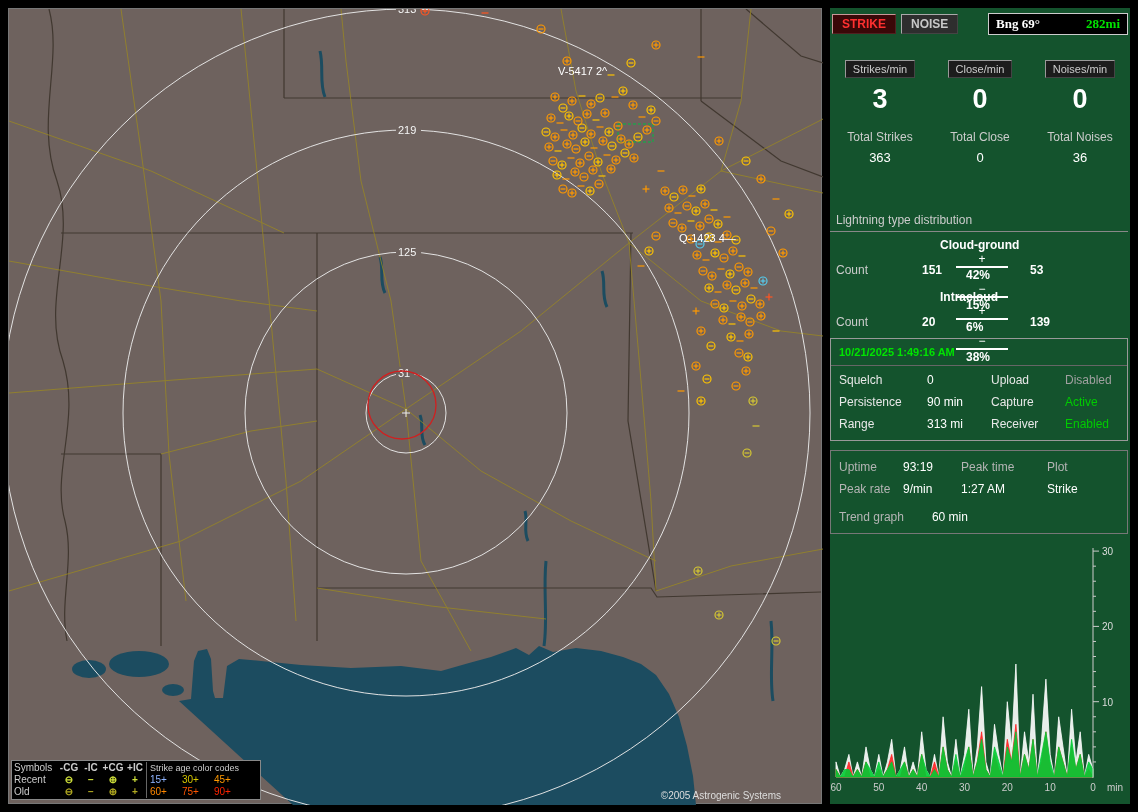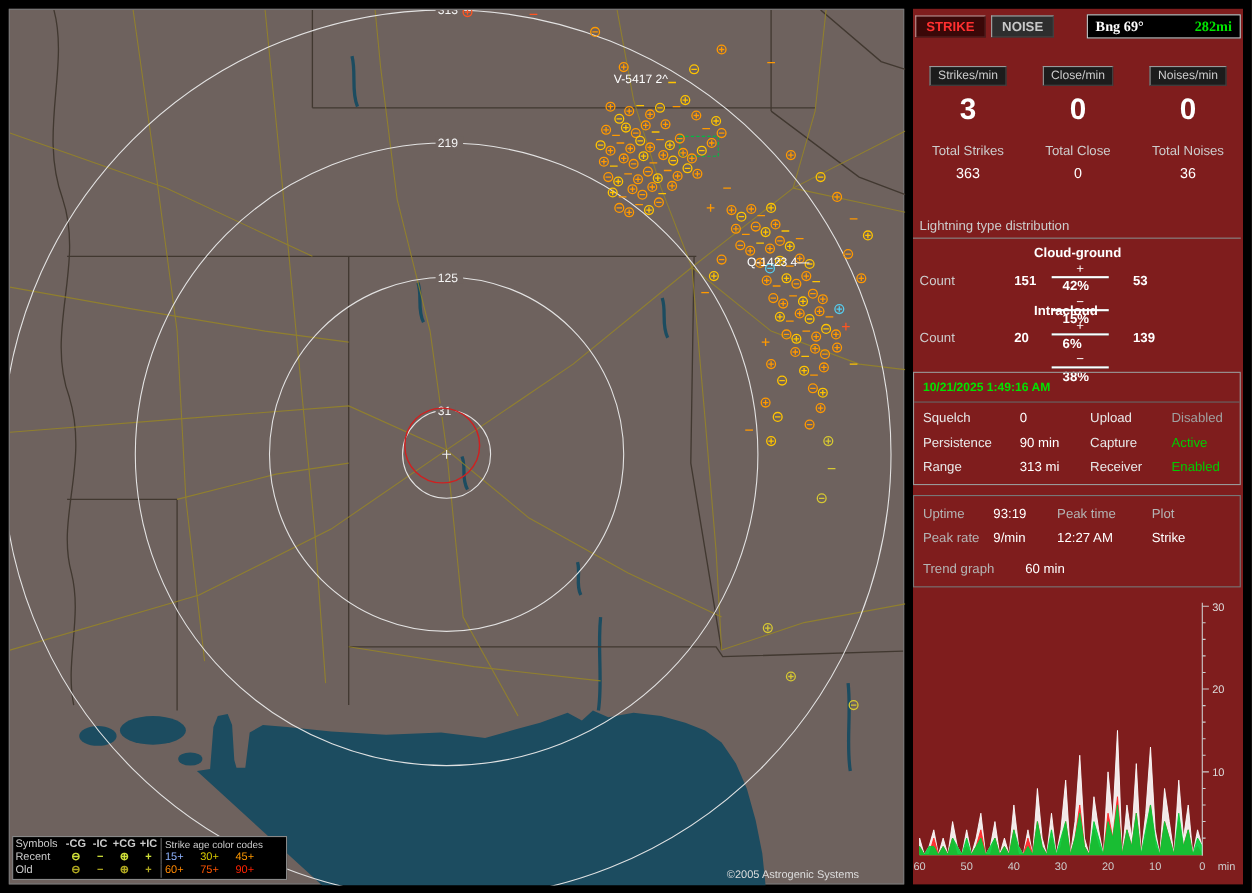--- a/index.html
+++ b/index.html
@@ -12,39 +12,39 @@
   #map svg{position:absolute;left:0;top:0;}
   #map-legend{position:absolute;left:2px;bottom:3px;width:250px;background:#000;border:1px solid #888;padding:1px 2px;font-size:10px;color:#ccc;}
   .lg-row{display:flex;align-items:center;height:12px;line-height:12px;}
   .lg-c0{width:44px;}
   .lg-sym{width:22px;text-align:center;font-weight:bold;}
   .lg-age-head{flex:1;font-size:9px;border-left:1px solid #666;padding-left:3px;}
   .lg-agev{width:32px;text-align:left;font-weight:normal;border-left:0;}
   .lg-ages{flex:1;display:flex;border-left:1px solid #666;padding-left:3px;}
   #map-copyright{position:absolute;right:40px;bottom:2px;font-size:10px;color:#ddd;}
 
-  #sidebar{position:absolute;left:830px;top:8px;width:300px;height:796px;background:#7f1d1d;color:#ddd;font-size:12px;}
+  #sidebar{position:absolute;left:830px;top:8px;width:300px;height:796px;background:#14532d;color:#ddd;font-size:12px;}
   .toprow{position:absolute;top:4px;left:2px;right:2px;display:flex;gap:5px;align-items:center;height:24px;}
   .btn{font-size:12px;font-weight:bold;padding:2px 9px;cursor:pointer;font-family:"Liberation Sans",sans-serif;}
   .btn.strike{background:#3a0808;color:#ff3030;border:1px solid;border-color:#c89898 #502020 #502020 #c89898;}
   .btn.noise{background:#2e2e2e;color:#c8c8c8;border:1px solid;border-color:#aaa #444 #444 #aaa;}
   .topspacer{flex:1;}
   .bng{width:140px;height:22px;border:1px solid #ccc;display:flex;align-items:center;justify-content:space-between;padding:0 7px;background:#000;font-family:Liberation Serif, serif;}
   .bng-label{color:#fff;font-weight:bold;font-size:13px;}
   .bng-val{color:#00e400;font-weight:bold;font-size:13px;}
 
   .rates{position:absolute;top:52px;left:0;right:0;display:grid;grid-template-columns:1fr 1fr 1fr;text-align:center;}
   .ratebtn{display:inline-block;margin:0 auto;background:#1c1c1c;border:1px solid;border-color:#999 #444 #444 #999;color:#ccc;font-size:11px;padding:2px 7px;}
   .ratecol{display:flex;flex-direction:column;align-items:center;}
   .bignum{color:#fff;font-size:27px;font-weight:bold;margin-top:6px;height:34px;}
   .totlbl{color:#ccc;font-size:12px;margin-top:12px;}
   .totval{color:#fff;font-size:13px;margin-top:6px;}
 
   .dist{position:absolute;top:190px;left:0;right:2px;}
-  .dist-title{color:#ccc;padding-left:6px;font-size:12px;}
+  .dist-title{color:#ccc;padding-left:6px;font-size:12px;margin-top:15px;}
   .dist-hr{border-bottom:1px solid #888;margin-top:4px;}
   .dist-row{display:flex;align-items:center;height:22px;padding-left:6px;margin-top:6px;flex-direction:column;}
   .dist-row .dlabel{width:84px;color:#fff;font-weight:bold;}
   .dsign{width:14px;color:#fff;text-align:center;}
   .bar{width:52px;height:11px;border:1px solid #fff;background:#000;margin:0 3px;}
   .bar .fill{height:100%;}
   .dpct{width:36px;color:#fff;font-weight:bold;padding-left:2px;}
   .count-row{display:flex;padding-left:6px;margin-top:3px;color:#ccc;}
   .count-row .cl{width:86px;}
   .count-row .cv1{width:108px;color:#fff;font-weight:bold;}
@@ -950,21 +950,21 @@
   </div>
 
   <div class="upbox">
     <div class="up-grid">
       <span class="uplabel">Uptime</span>
       <span class="upval">93:19</span>
       <span class="uplabel">Peak time</span>
       <span class="uplabel">Plot</span>
       <span class="uplabel">Peak rate</span>
       <span class="upval">9/min</span>
-      <span class="upval">12:27 AM</span>
+      <span class="upval">1:27 AM</span>
       <span class="upval">Strike</span>
     </div>
     <div class="trendrow">
       <span class="uplabel">Trend graph</span>
       <span class="upval">60 min</span>
     </div>
   </div>
 
   <div id="trend-wrap">
     <svg id="trend-svg" width="300" height="262">

